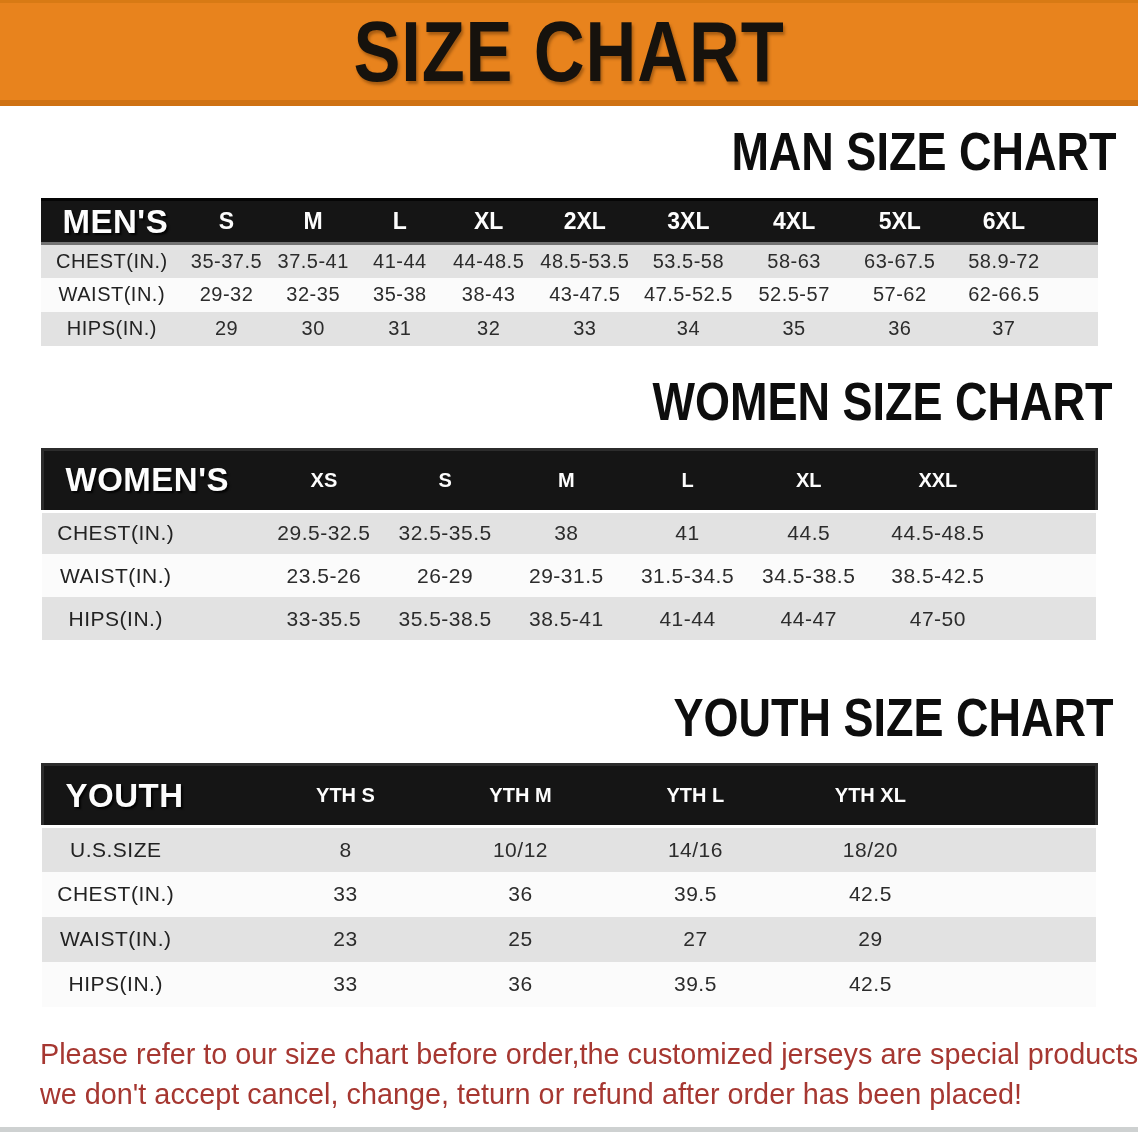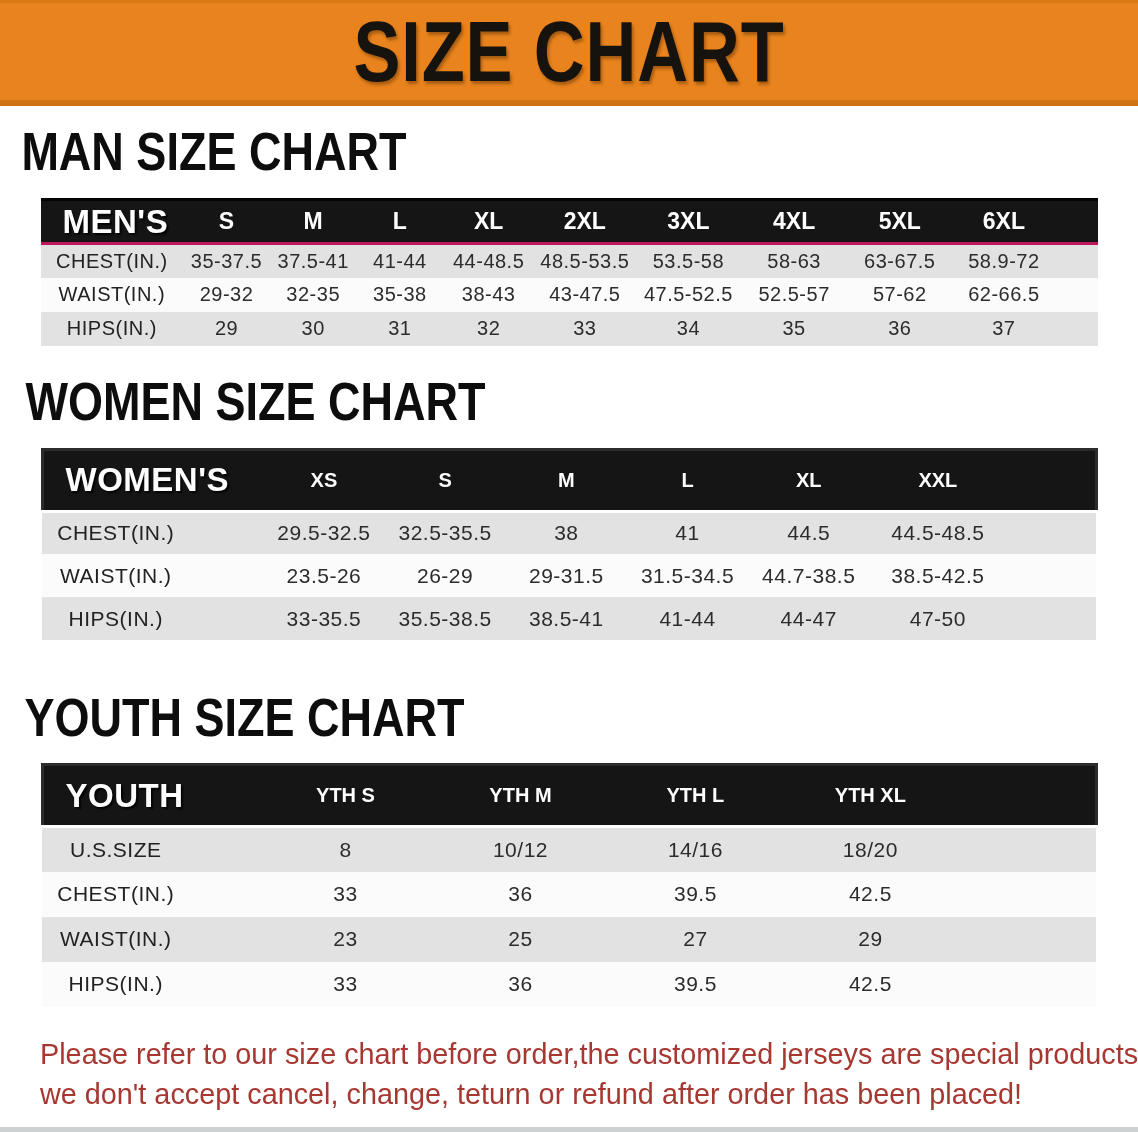--- a/index.html
+++ b/index.html
@@ -17,36 +17,36 @@
   .banner h1{
     margin:0;font-size:80px;font-weight:800;color:#16120d;
     letter-spacing:1px;line-height:1;text-decoration:underline;
   }
   .banner .squeeze{
     display:inline-block;transform:scale(0.88,1.06);
     text-shadow:2px 3px 3px rgba(70,35,0,0.4);
   }
   
   .section-heading{
-    margin:0;text-align:left;font-size:50px;line-height:48px;
+    margin:0;text-align:right;font-size:50px;line-height:48px;
     font-weight:800;color:#0d0d0d;
   }
   .section-heading .sq{display:inline-block;transform:scale(0.9,1.08);}
   .sec-men .section-heading{margin-top:22px;}
   .sec-women .section-heading{margin-top:32px;}
   .sec-youth .section-heading{margin-top:54px;}
   
   table{
     width:1057px;margin:0 auto;border-collapse:collapse;table-layout:fixed;
   }
   .sec-men table{margin-top:22px;}
   .sec-women table{margin-top:22px;}
   .sec-youth table{margin-top:21px;}
   thead tr{background:var(--header-bar,#151515);}
-  .sec-men thead tr{height:44px;border-top:3px solid #050505;border-bottom:3px solid #be185d;}
+  .sec-men thead tr{height:44px;border-top:3px solid #050505;border-bottom:3px solid #737373;}
   .sec-women thead tr,.sec-youth thead tr{
     height:62px;border:3px solid #2c2c2c;border-bottom:3px solid #fff;
   }
   thead th{color:#fdfdfd;vertical-align:middle;padding:0;}
   th.group{
     text-align:left;padding-left:22px;font-size:33px;font-weight:800;
     letter-spacing:0.5px;white-space:nowrap;
     text-shadow:2px 2px 2px rgba(0,0,0,0.85);
   }
   th.colh{font-size:23px;font-weight:600;text-align:center;white-space:nowrap;}
@@ -195,21 +195,21 @@
             <td>44.5-48.5</td>
             <td></td>
           </tr>
           <tr>
             <td class="label">WAIST(IN.)</td>
             <td></td>
             <td>23.5-26</td>
             <td>26-29</td>
             <td>29-31.5</td>
             <td>31.5-34.5</td>
-            <td>44.7-38.5</td>
+            <td>34.5-38.5</td>
             <td>38.5-42.5</td>
             <td></td>
           </tr>
           <tr>
             <td class="label">HIPS(IN.)</td>
             <td></td>
             <td>33-35.5</td>
             <td>35.5-38.5</td>
             <td>38.5-41</td>
             <td>41-44</td>

